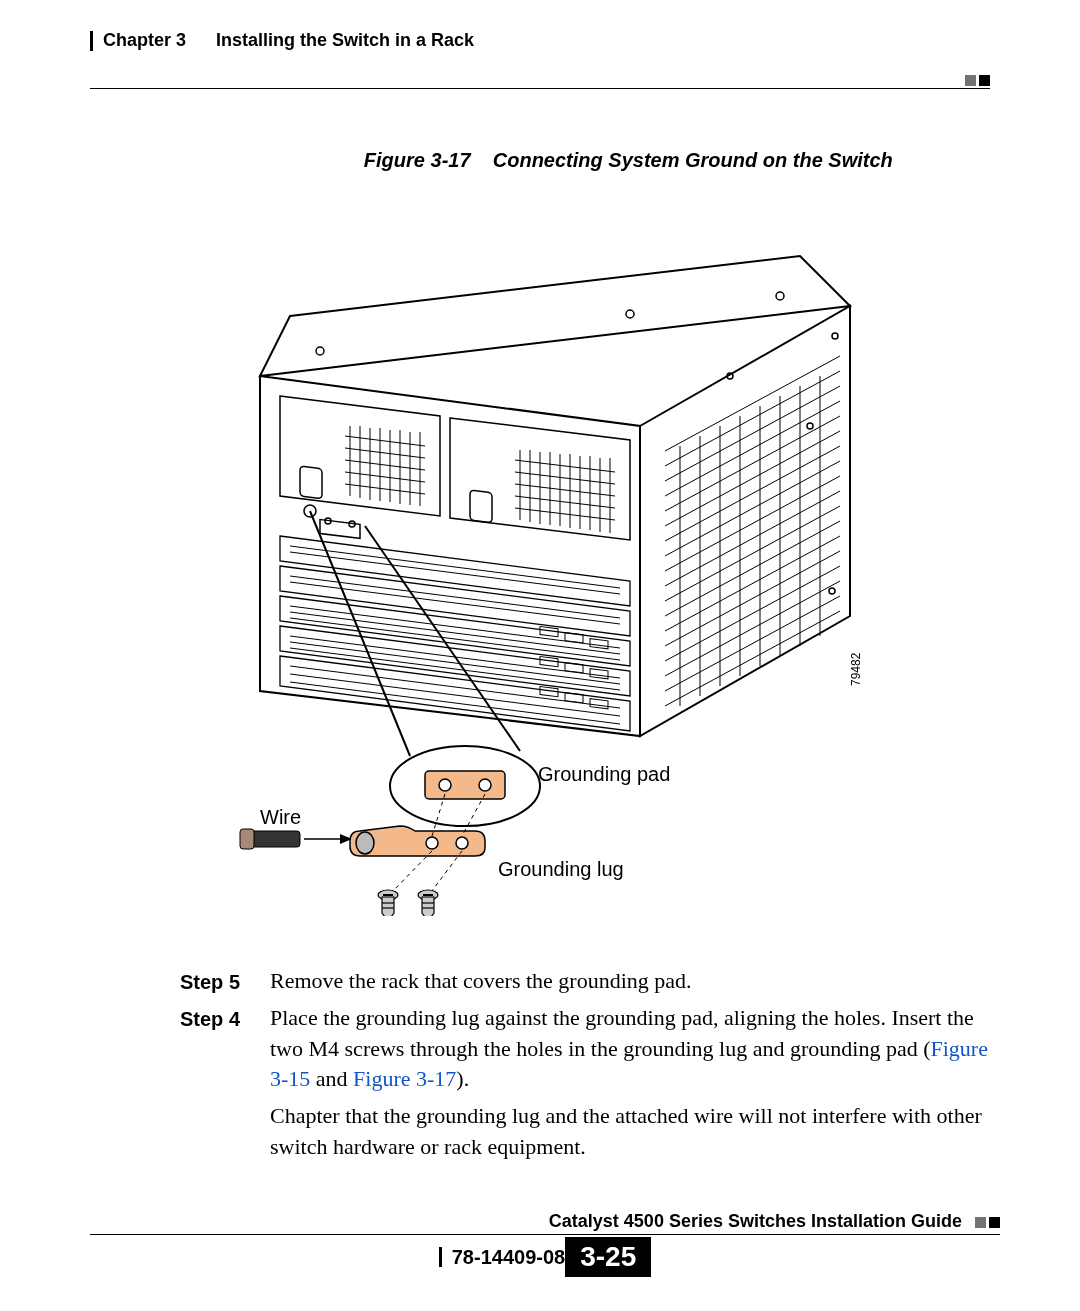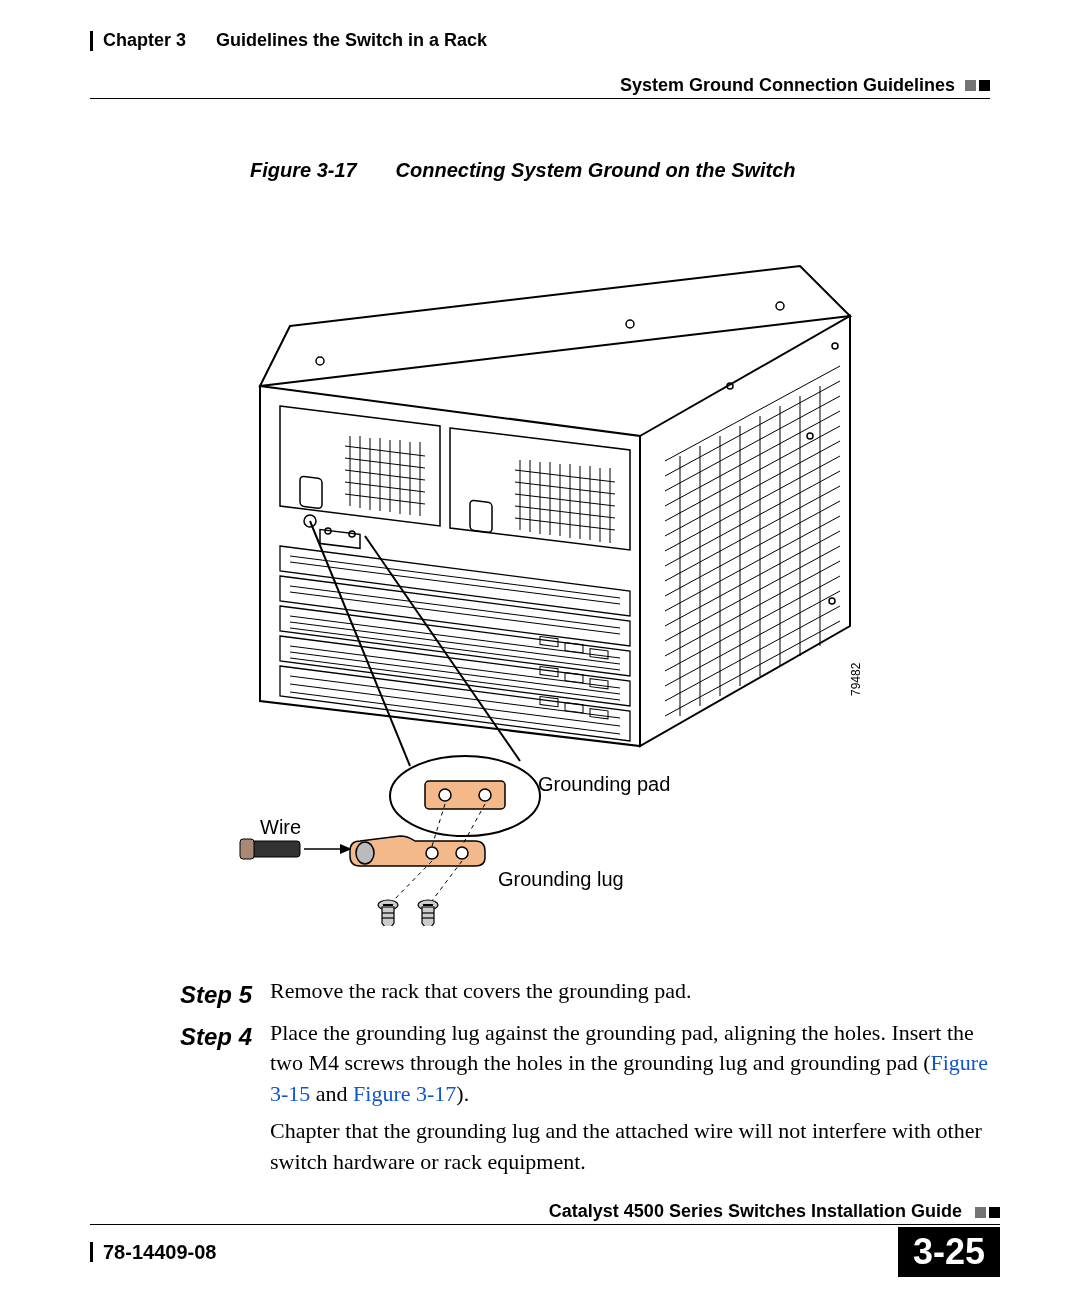--- a/index.html
+++ b/index.html
@@ -50,21 +50,21 @@
   }
   .sq.dim { opacity: 0.55; }
   .hr-top {
     border-top: 1px solid #000;
     margin-top: 2px;
     margin-bottom: 60px;
   }
 
   
   .figure-title {
-    text-align: left;
+    text-align: center;
     font-style: italic;
     font-weight: bold;
     font-size: 20px;
     margin-left: 160px;
     margin-bottom: 24px;
   }
   .figure-title .fnum { display: inline-block; min-width: 140px; }
 
   
   .illus {
@@ -77,85 +77,83 @@
   .step {
     display: flex;
     font-size: 22px;
     line-height: 1.4;
     margin-bottom: 6px;
     font-family: "Times New Roman", Times, serif;
   }
   .step .label {
     font-family: Arial, Helvetica, sans-serif;
     font-weight: bold;
-    font-size: 24px;
+    font-size: 20px;
     min-width: 90px;
     padding-top: 2px;
-    font-style: italic;
   }
   .step .body { flex: 1; }
   .step .body a { color: #1155cc; text-decoration: none; }
   .step.note .label { visibility: hidden; }
 
   
   .footer {
     position: absolute;
     left: 90px;
     right: 80px;
     bottom: 34px;
   }
   .footer-top {
     border-top: 1px solid #000;
     margin-bottom: 2px;
   }
   .footer-row {
     display: flex;
     align-items: center;
-    justify-content: space-between;
+    justify-content: center;
   }
   .footer-guide {
     font-weight: bold;
     font-size: 18px;
     text-align: right;
     margin-bottom: 2px;
   }
   .footer-left {
     display: flex;
     align-items: center;
     gap: 10px;
     font-weight: bold;
     font-size: 20px;
   }
   .page-box {
     background: #000;
     color: #fff;
     font-weight: bold;
-    font-size: 36px;
+    font-size: 28px;
     padding: 4px 15px;
   }
   .guide-squares {
     display: inline-flex;
     gap: 3px;
     margin-left: 8px;
     vertical-align: middle;
   }
 </style>
 </head>
 <body>
 
 <div class="header">
   <div class="header-left">
     <div class="vbar-small"></div>
     <span>Chapter 3</span>
     <span>&nbsp;&nbsp;</span>
-    <span>Guidelines the Switch in a Rack</span>
+    <span>Installing the Switch in a Rack</span>
   </div>
 </div>
 <div class="header-right" style="justify-content:flex-end; display:flex;">
-    <span style="font-weight:bold; font-size:18px;">System Ground Connection Guidelines</span>
     <span class="squares">
       <span class="sq dim"></span>
       <span class="sq"></span>
     </span>
 </div>
 <div class="hr-top"></div>
 
 <div class="figure-title">
   <span class="fnum">Figure 3-17</span>
   <span>Connecting System Ground on the Switch</span>

